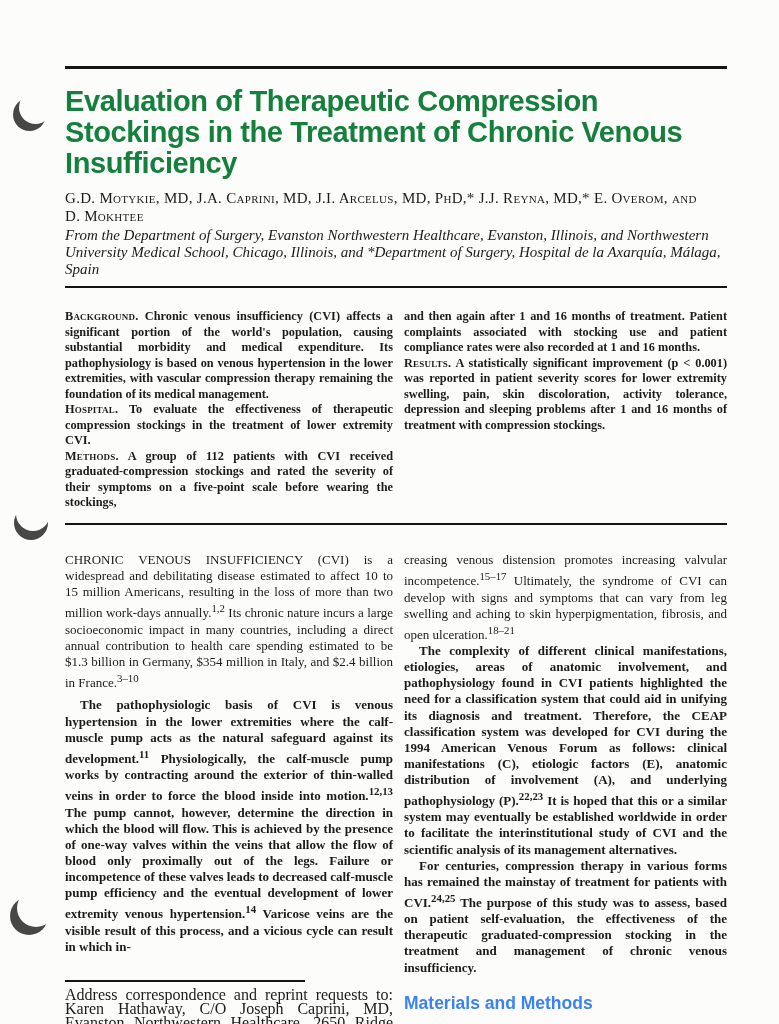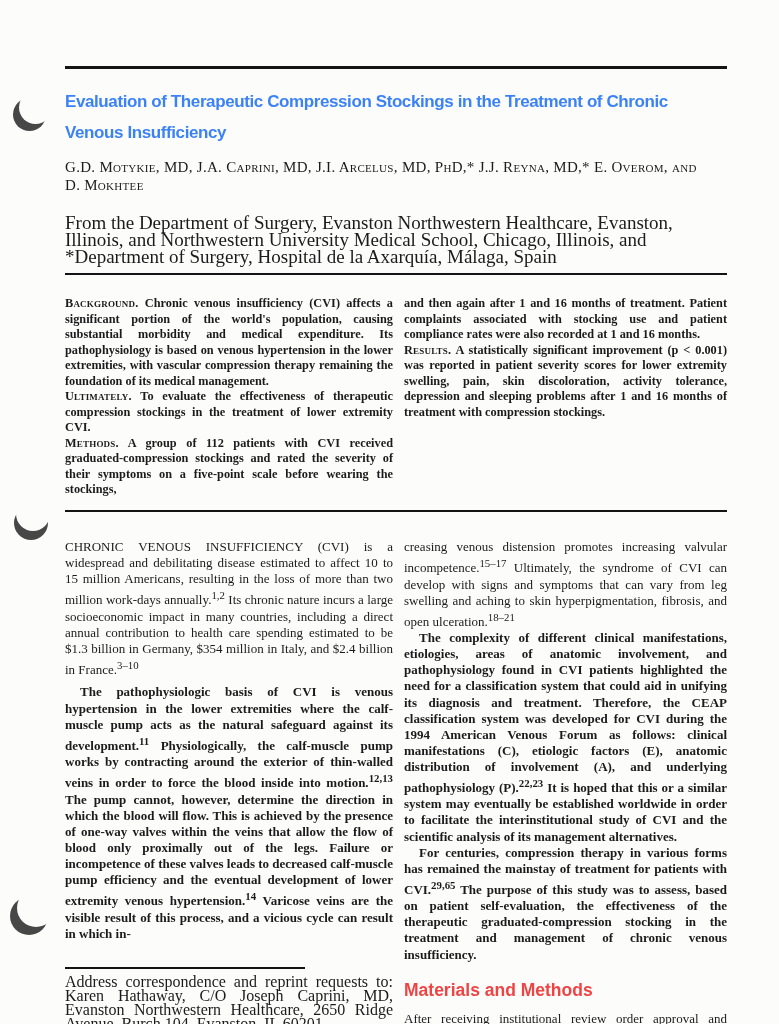--- a/index.html
+++ b/index.html
@@ -9,28 +9,28 @@
     font-family:"Liberation Serif", serif;
   }
   .page { position:absolute; left:65px; top:0; width:662px; }
   .rule { background:#141414; }
   .rule-top { height:3px; margin-top:66px; }
   .rule-mid { height:2px; margin-top:8px; }
   .rule-bottom { height:2.5px; margin-top:12px; }
 
   .title {
     font-family:"Liberation Sans", sans-serif; font-weight:bold;
-    font-size:17px; line-height:31px; letter-spacing:-0.4px;
-    margin-top:17px; color:#3b82f6;
+    font-size:29px; line-height:31px; letter-spacing:-0.4px;
+    margin-top:17px; color:#15803d;
   }
   .authors {
     font-variant:small-caps; font-size:15px; line-height:18px;
     margin-top:10px; letter-spacing:0.3px; padding-right:12px;
   }
-  .affiliation { font-size:19px; line-height:17px; margin-top:20px; }
+  .affiliation { font-style:italic; font-size:15px; line-height:17px; margin-top:2px; }
 
   .abstract {
     display:flex; gap:11px; margin-top:21px;
     font-weight:bold; font-size:12.3px; line-height:15.5px; text-align:justify;
   }
   .abstract .col { width:328px; }
   .abstract .col.right { width:323px; }
   .abstract p { margin:0; }
   .ab-label { font-variant:small-caps; letter-spacing:0.2px; }
 
@@ -42,21 +42,21 @@
   .body-cols .col-right { width:323px; }
   .body-cols p { margin:0; }
   p.indent { text-indent:15px;font-weight:bold; }
 
   .footnote { margin-top:auto; font-size:16px; line-height:14px; text-align:justify; }
   .footnote-rule { width:240px; height:2px; background:#141414; margin-bottom:6px; }
 
   .section-heading {
     font-family:"Liberation Sans", sans-serif; font-weight:bold;
     font-size:17.5px; line-height:21px; margin:17px 0 10px 0; text-align:left;
-    color:#ef4444;
+    color:#3b82f6;
   }
 
   .footer { font-style:italic; font-size:11.5px; line-height:14.5px; margin-top:11px; }
 
   .crescent { position:absolute; border-radius:50%; background:#474747; }
   .crescent::after {
     content:""; position:absolute; border-radius:50%; background:#fcfcfa;
     width:100%; height:100%;
   }
   .crescent-1 { left:13px; top:98px;  width:33px; height:33px; }
@@ -81,21 +81,21 @@
 
   <div class="authors">G.D. Motykie, MD, J.A. Caprini, MD, J.I. Arcelus, MD, PhD,* J.J. Reyna, MD,* E. Overom, and D. Mokhtee</div>
 
   <div class="affiliation">From the Department of Surgery, Evanston Northwestern Healthcare, Evanston, Illinois, and Northwestern University Medical School, Chicago, Illinois, and *Department of Surgery, Hospital de la Axarquía, Málaga, Spain</div>
 
   <div class="rule rule-mid"></div>
 
   <div class="abstract">
     <div class="col">
       <p><span class="ab-label">Background.</span> <span>Chronic venous insufficiency (CVI) affects a significant portion of the world's population, causing substantial morbidity and medical expenditure. Its pathophysiology is based on venous hypertension in the lower extremities, with vascular compression therapy remaining the foundation of its medical management.</span></p>
-      <p><span class="ab-label">Ultimately.</span> <span>To evaluate the effectiveness of therapeutic compression stockings in the treatment of lower extremity CVI.</span></p>
+      <p><span class="ab-label">Hospital.</span> <span>To evaluate the effectiveness of therapeutic compression stockings in the treatment of lower extremity CVI.</span></p>
       <p><span class="ab-label">Methods.</span> <span>A group of 112 patients with CVI received graduated-compression stockings and rated the severity of their symptoms on a five-point scale before wearing the stockings,</span></p>
     </div>
     <div class="col right">
       <p><span>and then again after 1 and 16 months of treatment. Patient complaints associated with stocking use and patient compliance rates were also recorded at 1 and 16 months.</span></p>
       <p><span class="ab-label">Results.</span> <span>A statistically significant improvement (p &lt; 0.001) was reported in patient severity scores for lower extremity swelling, pain, skin discoloration, activity tolerance, depression and sleeping problems after 1 and 16 months of treatment with compression stockings.</span></p>
     </div>
   </div>
 
   <div class="rule rule-bottom"></div>
 
@@ -104,21 +104,21 @@
       <p>CHRONIC VENOUS INSUFFICIENCY (CVI) is a widespread and debilitating disease estimated to affect 10 to 15 million Americans, resulting in the loss of more than two million work-days annually.<sup>1,2</sup> Its chronic nature incurs a large socioeconomic impact in many countries, including a direct annual contribution to health care spending estimated to be $1.3 billion in Germany, $354 million in Italy, and $2.4 billion in France.<sup>3–10</sup></p>
       <p class="indent">The pathophysiologic basis of CVI is venous hypertension in the lower extremities where the calf-muscle pump acts as the natural safeguard against its development.<sup>11</sup> Physiologically, the calf-muscle pump works by contracting around the exterior of thin-walled veins in order to force the blood inside into motion.<sup>12,13</sup> The pump cannot, however, determine the direction in which the blood will flow. This is achieved by the presence of one-way valves within the veins that allow the flow of blood only proximally out of the legs. Failure or incompetence of these valves leads to decreased calf-muscle pump efficiency and the eventual development of lower extremity venous hypertension.<sup>14</sup> Varicose veins are the visible result of this process, and a vicious cycle can result in which in-</p>
       <div class="footnote">
         <div class="footnote-rule"></div>
         <span>Address correspondence and reprint requests to: Karen Hathaway, C/O Joseph Caprini, MD, Evanston Northwestern Healthcare, 2650 Ridge Avenue, Burch 104, Evanston, IL 60201.</span>
       </div>
     </div>
     <div class="col-right">
       <p>creasing venous distension promotes increasing valvular incompetence.<sup>15–17</sup> Ultimately, the syndrome of CVI can develop with signs and symptoms that can vary from leg swelling and aching to skin hyperpigmentation, fibrosis, and open ulceration.<sup>18–21</sup></p>
       <p class="indent">The complexity of different clinical manifestations, etiologies, areas of anatomic involvement, and pathophysiology found in CVI patients highlighted the need for a classification system that could aid in unifying its diagnosis and treatment. Therefore, the CEAP classification system was developed for CVI during the 1994 American Venous Forum as follows: clinical manifestations (C), etiologic factors (E), anatomic distribution of involvement (A), and underlying pathophysiology (P).<sup>22,23</sup> It is hoped that this or a similar system may eventually be established worldwide in order to facilitate the interinstitutional study of CVI and the scientific analysis of its management alternatives.</p>
-      <p class="indent">For centuries, compression therapy in various forms has remained the mainstay of treatment for patients with CVI.<sup>29,65</sup> The purpose of this study was to assess, based on patient self-evaluation, the effectiveness of the therapeutic graduated-compression stocking in the treatment and management of chronic venous insufficiency.</p>
+      <p class="indent">For centuries, compression therapy in various forms has remained the mainstay of treatment for patients with CVI.<sup>24,25</sup> The purpose of this study was to assess, based on patient self-evaluation, the effectiveness of the therapeutic graduated-compression stocking in the treatment and management of chronic venous insufficiency.</p>
       <div class="section-heading">Materials and Methods</div>
       <p>After receiving institutional review order approval and obtaining informed consent from patients, a group of</p>
     </div>
   </div>
 
   <div class="footer">
     <div>© 1999 by the American Society for Dermatologic Surgery, Inc.  •  Published by Blackwell Science, Inc.</div>
 
   </div>
 

